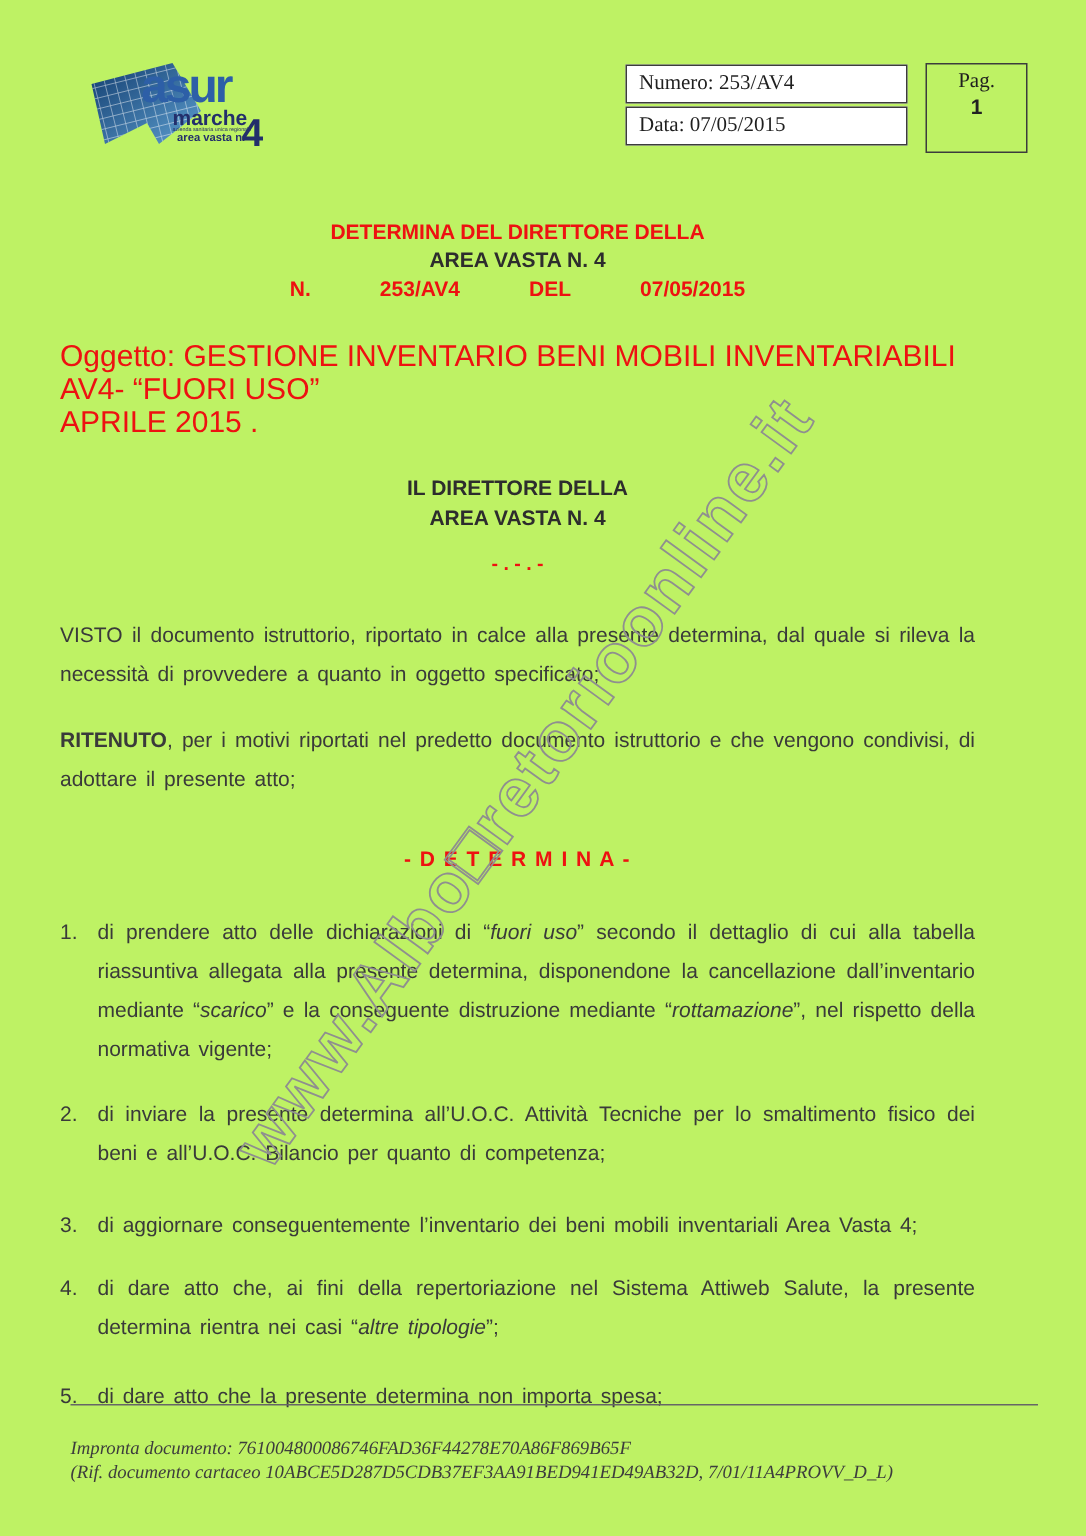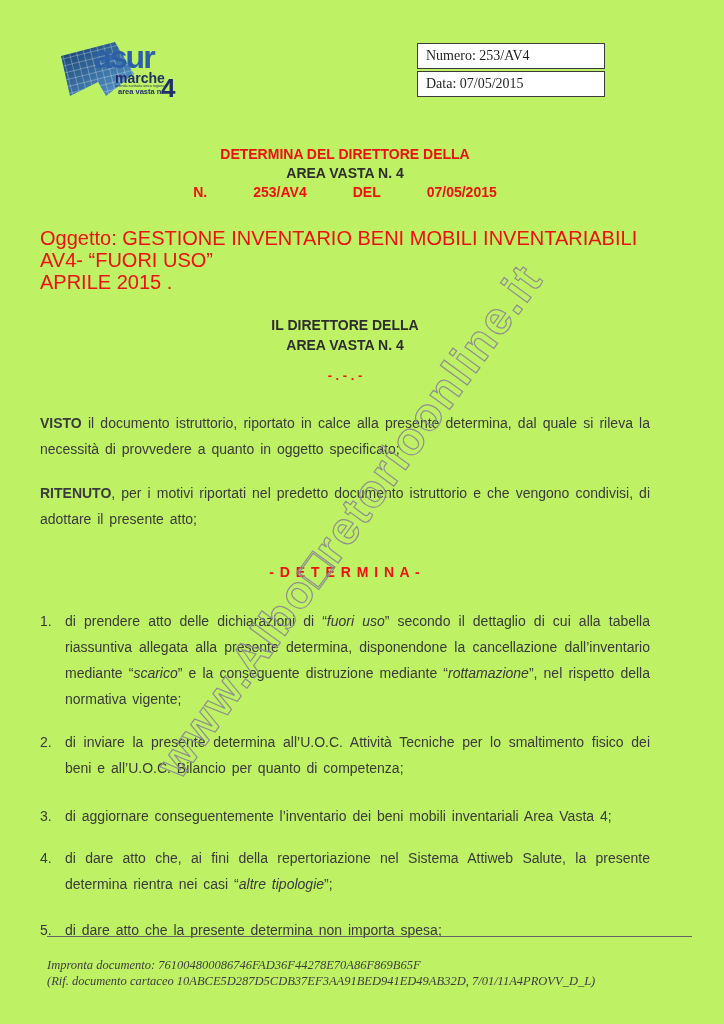--- a/index.html
+++ b/index.html
@@ -78,20 +78,24 @@
     <text x="57" y="49" font-size="3.6" fill="#232f6b">azienda sanitaria unica regionale</text>
     <text x="60" y="56" font-size="7.5" font-weight="bold" fill="#232f6b">area vasta n.</text>
     <text x="103" y="59" font-size="26" font-weight="bold" fill="#232f6b">4</text>
   </svg>
 
   <div class="meta-box">
     <div class="meta-row">Numero: 253/AV4</div>
     <div class="meta-row">Data: 07/05/2015</div>
   </div>
 
+  <div class="pag-box">
+    <div>Pag.</div>
+    <div class="pag-num">1</div>
+  </div>
 
   <div class="content">
 
     <div class="title-block">
       <div class="t-red">DETERMINA DEL DIRETTORE DELLA</div>
       <div class="t-black">AREA VASTA N. 4</div>
       <div class="title-line3">
         <span>N.</span>
         <span>253/AV4</span>
         <span>DEL</span>
@@ -104,21 +108,21 @@
       <div>APRILE 2015 .</div>
     </div>
 
     <div class="director">
       <div>IL DIRETTORE DELLA</div>
       <div>AREA VASTA N. 4</div>
     </div>
 
     <div class="dots">- . - . -</div>
 
-    <p class="para"><span style="font-weight: bold;">VISTO</span><span> il documento istruttorio, riportato in calce alla presente determina, dal quale si rileva la necessità di provvedere a quanto in oggetto specificato;</span></p>
+    <p class="para"><span style="font-weight: normal;">VISTO</span><span> il documento istruttorio, riportato in calce alla presente determina, dal quale si rileva la necessità di provvedere a quanto in oggetto specificato;</span></p>
     <p class="para ritenuto"><span style="font-weight: bold;">RITENUTO</span><span>, per i motivi riportati nel predetto documento istruttorio e che vengono condivisi, di adottare il presente atto;</span></p>
 
     <div class="determina">- D E T E R M I N A -</div>
 
     <ol class="items">
       <li class="item item-1">
         <span class="num">1.</span>
         <div class="txt"><span>di prendere atto delle dichiarazioni di “</span><span style="font-style: italic;">fuori uso</span><span>” secondo il dettaglio di cui alla tabella riassuntiva allegata alla presente determina, disponendone la cancellazione dall’inventario mediante “</span><span style="font-style: italic;">scarico</span><span>” e la conseguente distruzione mediante “</span><span style="font-style: italic;">rottamazione</span><span>”, nel rispetto della normativa vigente;</span></div>
       </li>
       <li class="item item-2">

